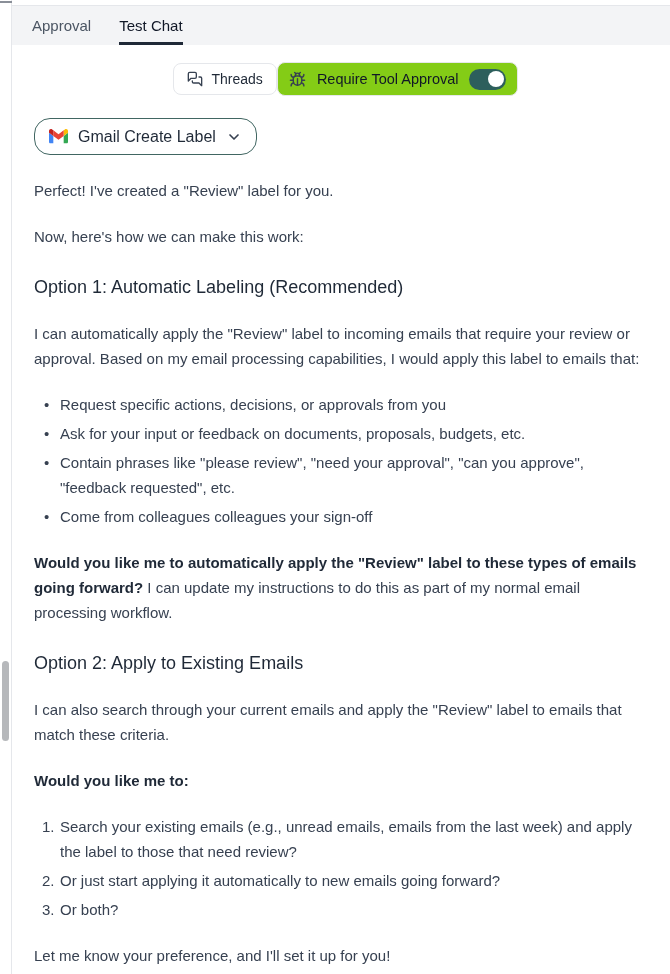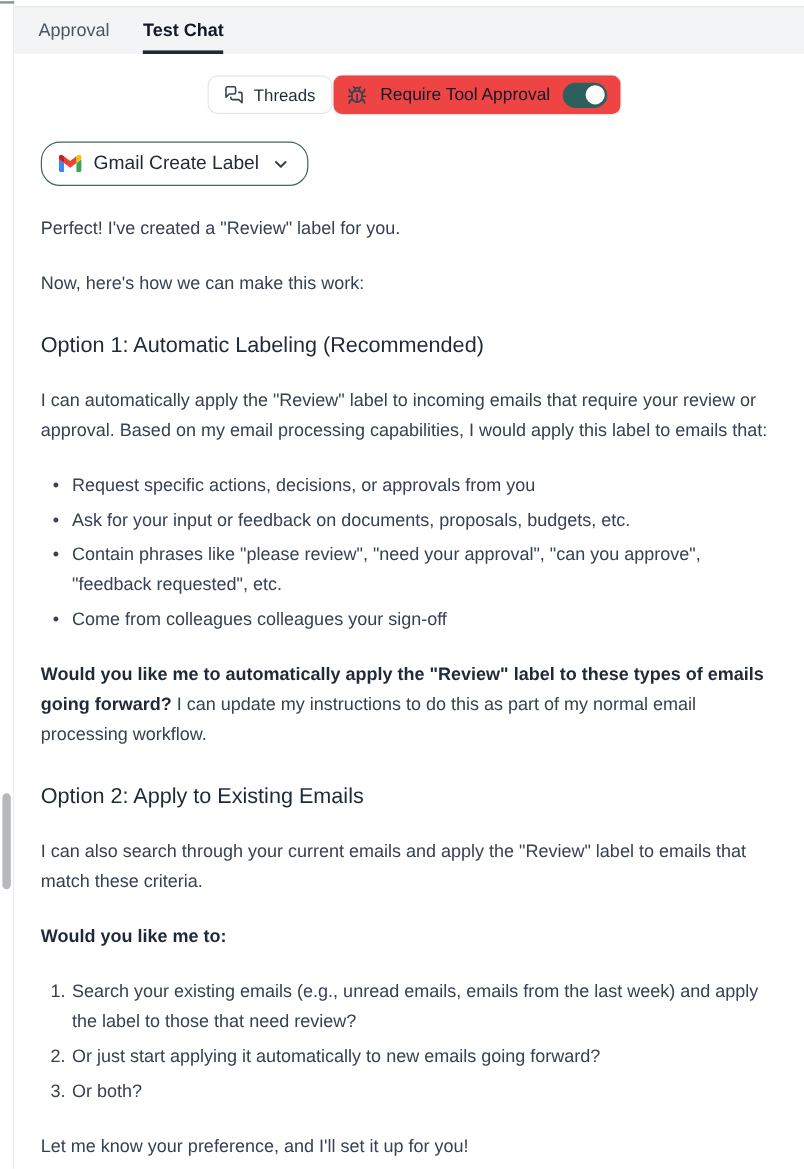--- a/index.html
+++ b/index.html
@@ -14,34 +14,34 @@
   .scroll-thumb { position:absolute; left:2px; top:661px; width:7px; height:80px;
                   background:#b6b8bb; border-radius:4px; }
 
   .main { position:absolute; left:12px; top:0; right:0; bottom:0; background:#fff; }
 
   
   .tabbar { margin-top:5px; height:40px; background:#f3f4f6; border-top:1px solid #e5e7eb;
             display:flex; align-items:stretch; padding-left:20px; gap:28px; }
   .tab { display:flex; align-items:center; font-size:15px; color:#4b5563; position:relative;
          cursor:default; }
-  .tab.active { color:#111827; font-weight:700; }
+  .tab.active { color:#111827; font-weight:400; }
   .tab.active::after { content:""; position:absolute; left:0; right:0; bottom:0; height:3px;
                        background:#1f2937; }
 
   
   .toolbar { display:flex; justify-content:center; align-items:center;
              padding:17px 9px 0 18px; }
   .btn-group { display:flex; gap:10px; }
   .btn { display:inline-flex; align-items:center; gap:9px; height:32px; padding:0 13px;
          background:#fff; border:1px solid #e5e7eb; border-radius:8px; font-size:14px;
          color:#1f2937; }
   .btn svg { stroke:#374151; }
   .approval { display:inline-flex; align-items:center; gap:11px; height:34px; padding:0 11px;
-              border:1px solid #e5e7eb; border-radius:8px; background:#ef4444; font-size:14.5px;
+              border:1px solid #e5e7eb; border-radius:8px; background:#84cc16; font-size:14.5px;
               color:#111827; }
   .approval svg { stroke:#374151; }
   .toggle { width:37px; height:21px; border-radius:11px; position:relative; }
   .toggle .knob { position:absolute; top:2.5px; width:16px; height:16px; background:#fff;
                   border-radius:50%; }
   .toggle.on .knob { right:2.5px; }
 
   
   .toolcall { display:inline-flex; align-items:center; gap:10px; height:37px; padding:0 14px;
               margin:22px 0 0 22px; background:#fff; border:1px solid #416662;

